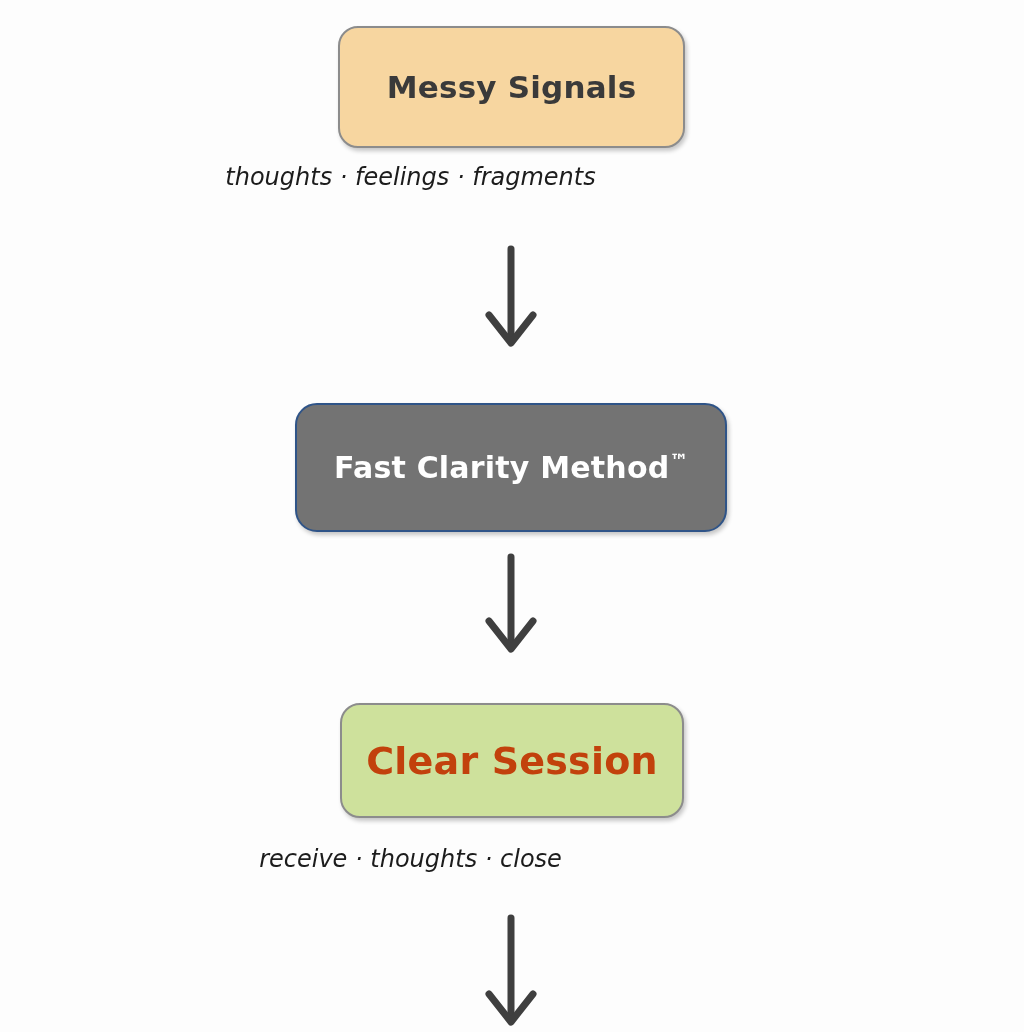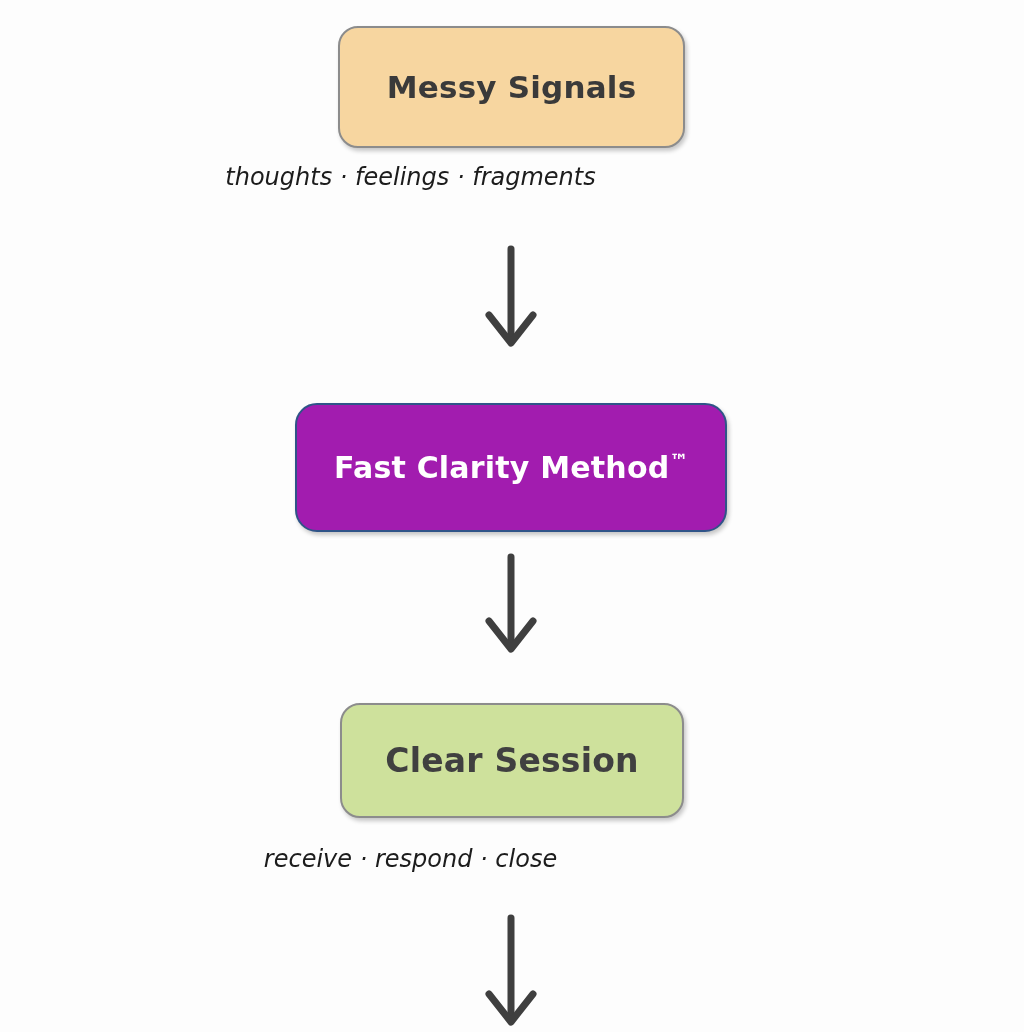--- a/index.html
+++ b/index.html
@@ -54,21 +54,21 @@
     color: #3a3a3a;
     font-size: 31px;
   }
 
   
   #node-fast-clarity-method {
     left: 295px;
     top: 403px;
     width: 432px;
     height: 129px;
-    background: #a21caf;
+    background: #737373;
     border-color: #2f5488;
     border-radius: 22px;
   }
   #node-fast-clarity-method .node-label {
     color: #ffffff;
     font-size: 30px;
   }
   .tm-mark {
     font-size: 0.62em;
     vertical-align: super;
@@ -77,22 +77,22 @@
 
   
   #node-clear-session {
     left: 340px;
     top: 703px;
     width: 344px;
     height: 115px;
     background: #cee19c;
   }
   #node-clear-session .node-label {
-    color: #404040;
-    font-size: 33px;
+    color: #c2410c;
+    font-size: 38px;
   }
 
   
   .caption {
     position: absolute;
     width: 100%;
     left: 0;
     text-align: center;
     font-style: italic;
     font-size: 24px;
@@ -166,21 +166,21 @@
         <polyline points="489,70 511,98 533,70"></polyline>
       </g>
     </svg>
   </div>
 
   <div class="node" id="node-clear-session">
     <span class="node-label">Clear Session</span>
   </div>
 
   <div class="caption" id="caption-outputs">
-    <span class="caption-text">receive · respond · close</span>
+    <span class="caption-text">receive · thoughts · close</span>
   </div>
 
   <div class="arrow" id="arrow-session-out">
     <svg width="1024" height="120" viewBox="0 0 1024 120">
       <g stroke="#3f3f3f" stroke-width="7" stroke-linecap="round" stroke-linejoin="round" fill="none">
         <line x1="511" y1="6" x2="511" y2="102"></line>
         <polyline points="489,82 511,110 533,82"></polyline>
       </g>
     </svg>
   </div>

